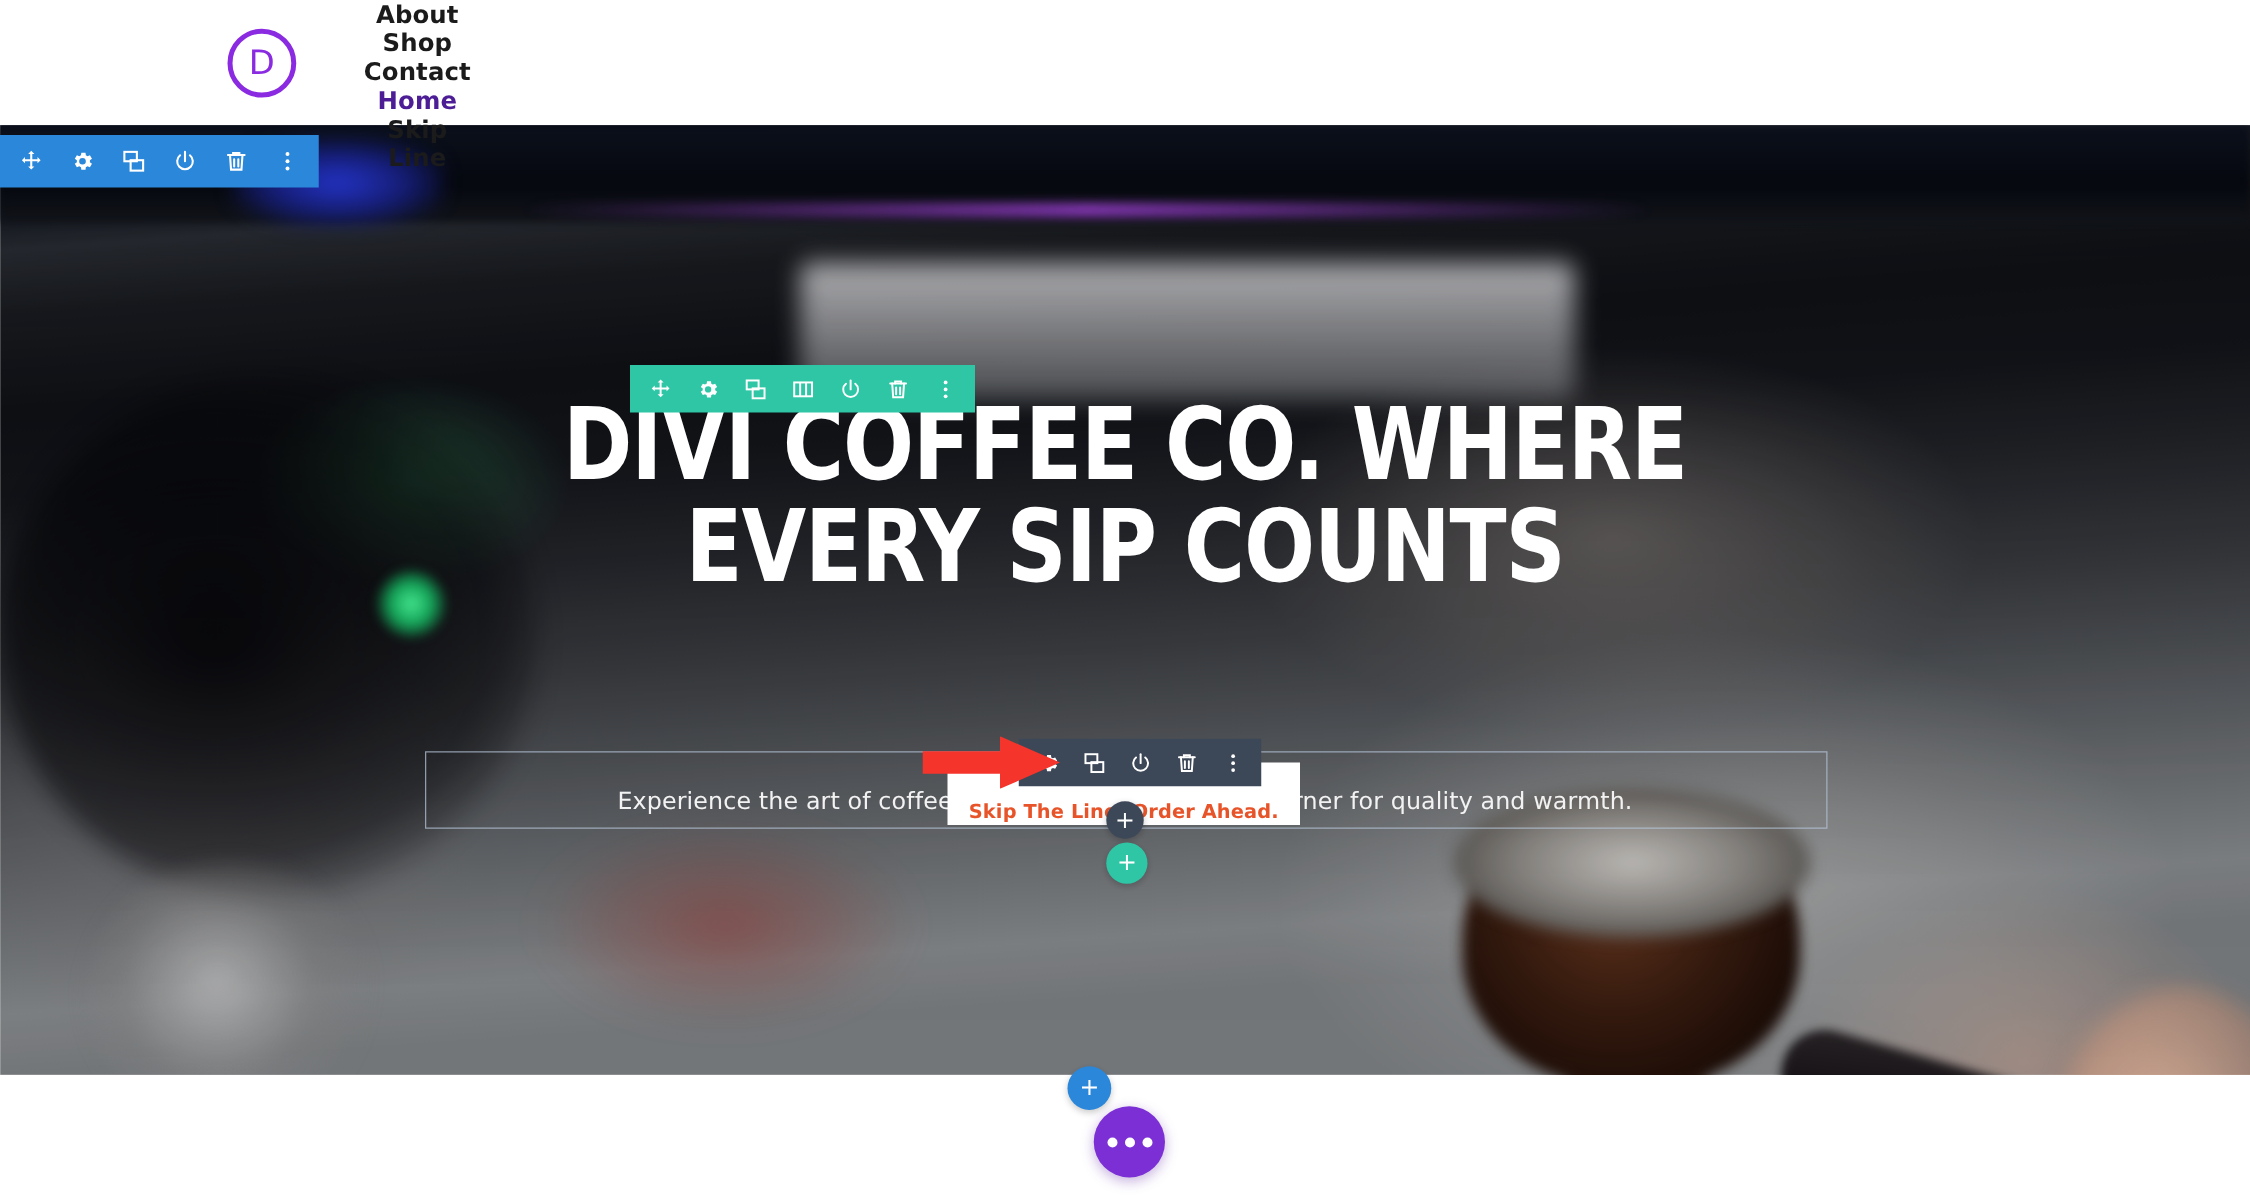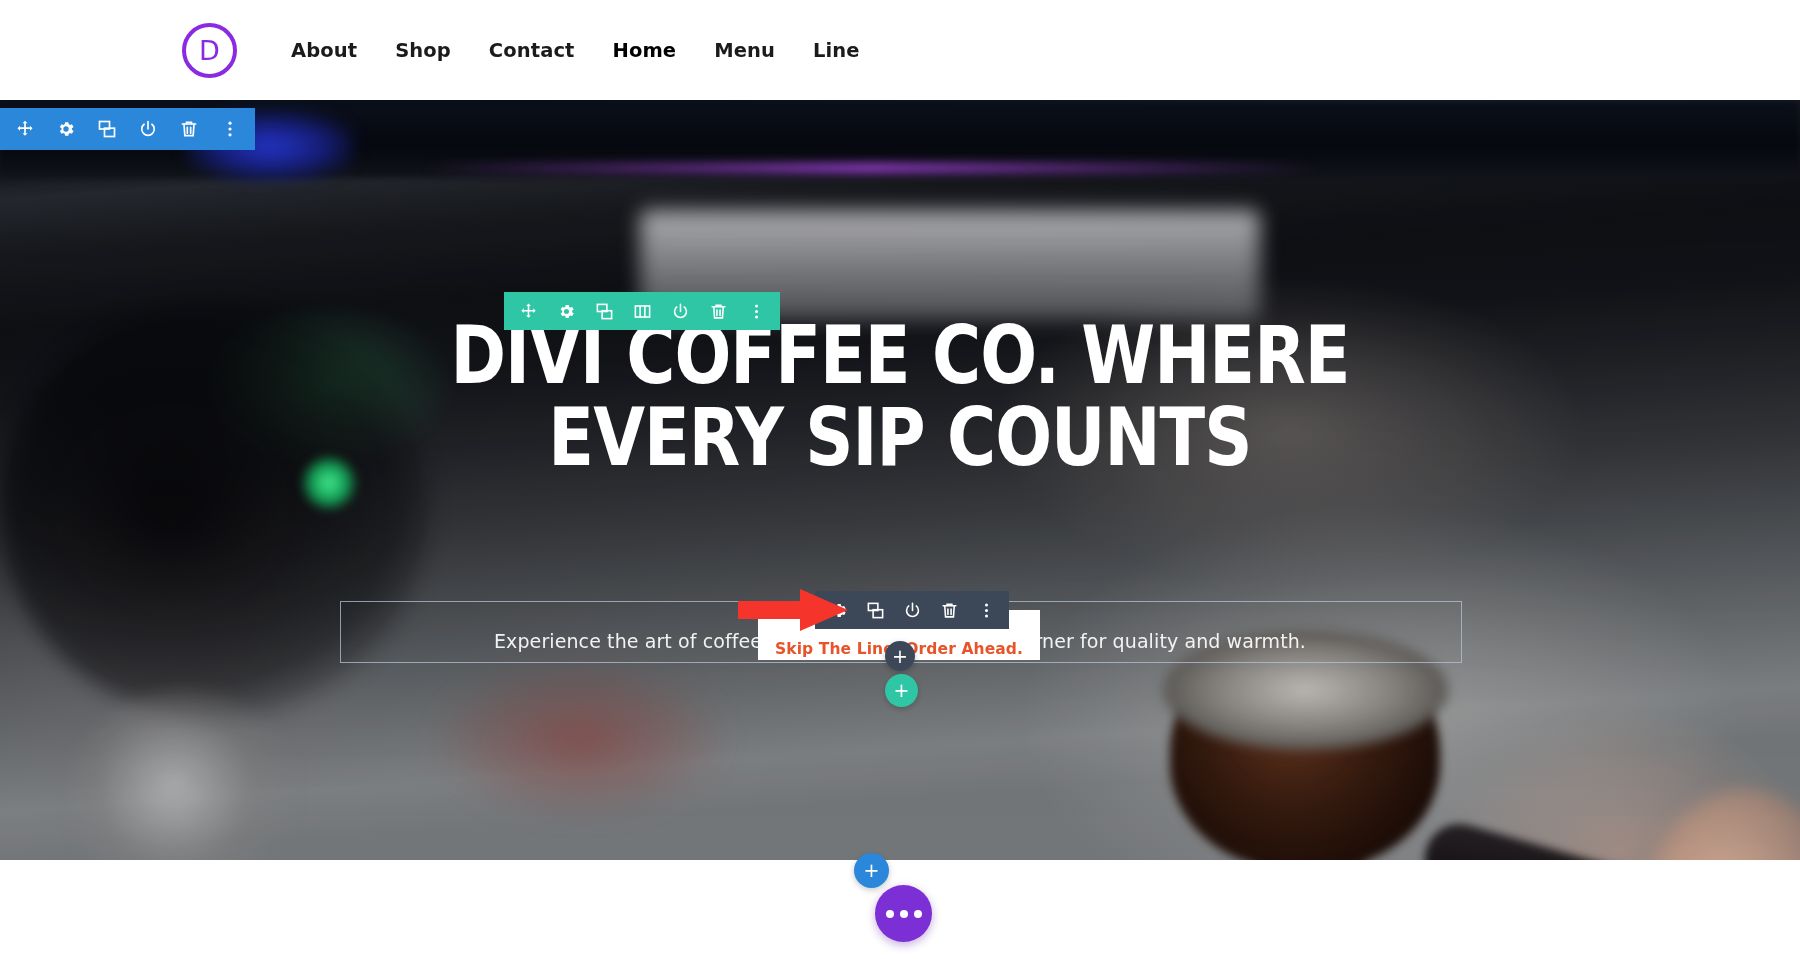--- a/index.html
+++ b/index.html
@@ -25,30 +25,30 @@
   .divi-logo {
     width:55px; height:55px; border-radius:50%;
     border:4px solid #8a2be2;
     display:flex; align-items:center; justify-content:center;
     color:#8a2be2; font-size:27px; font-weight:400;
     font-family:"DejaVu Sans", sans-serif;
     line-height:1;
   }
   .main-nav {
     position:absolute; left:272px; top:0; height:100px;
-    display:flex; align-items:center; gap:0;
+    display:flex; align-items:center; gap:0;flex-direction:column;
   }
   .nav-item {
     font-size:19.5px; font-weight:600; color:#1b1b1b;
     letter-spacing:.1px;
     padding:0 19px; cursor:pointer;
     font-family:"DejaVu Sans", sans-serif;
     white-space:nowrap;
   }
-  .nav-item.active { color:#000000; }
+  .nav-item.active { color:#4c1d95; }
   .skip-btn {
     position:absolute; right:180px; top:21px;
     width:185px; height:57px;
     border:2px solid #e8542a;
     background:transparent;
     color:#e8542a; font-size:16px; font-weight:700;
     display:flex; align-items:center; justify-content:center;
     cursor:pointer; letter-spacing:.2px;
     font-family:"DejaVu Sans", sans-serif;
   }
@@ -271,21 +271,21 @@
   <header class="site-header">
     <div class="logo-wrap">
       <div class="divi-logo">D</div>
     </div>
 
     <nav class="main-nav">
       <div class="nav-item">About</div>
       <div class="nav-item">Shop</div>
       <div class="nav-item">Contact</div>
       <div class="nav-item active">Home</div>
-      <div class="nav-item">Menu</div>
+      <div class="nav-item">Skip</div>
       <div class="nav-item">Line</div>
     </nav>
 
   </header>
 
   <div class="hero">
     <div class="hero-photo">
       <div class="photo-shape machine-top"></div>
       <div class="photo-shape blue-light"></div>
       <div class="photo-shape purple-edge"></div>

